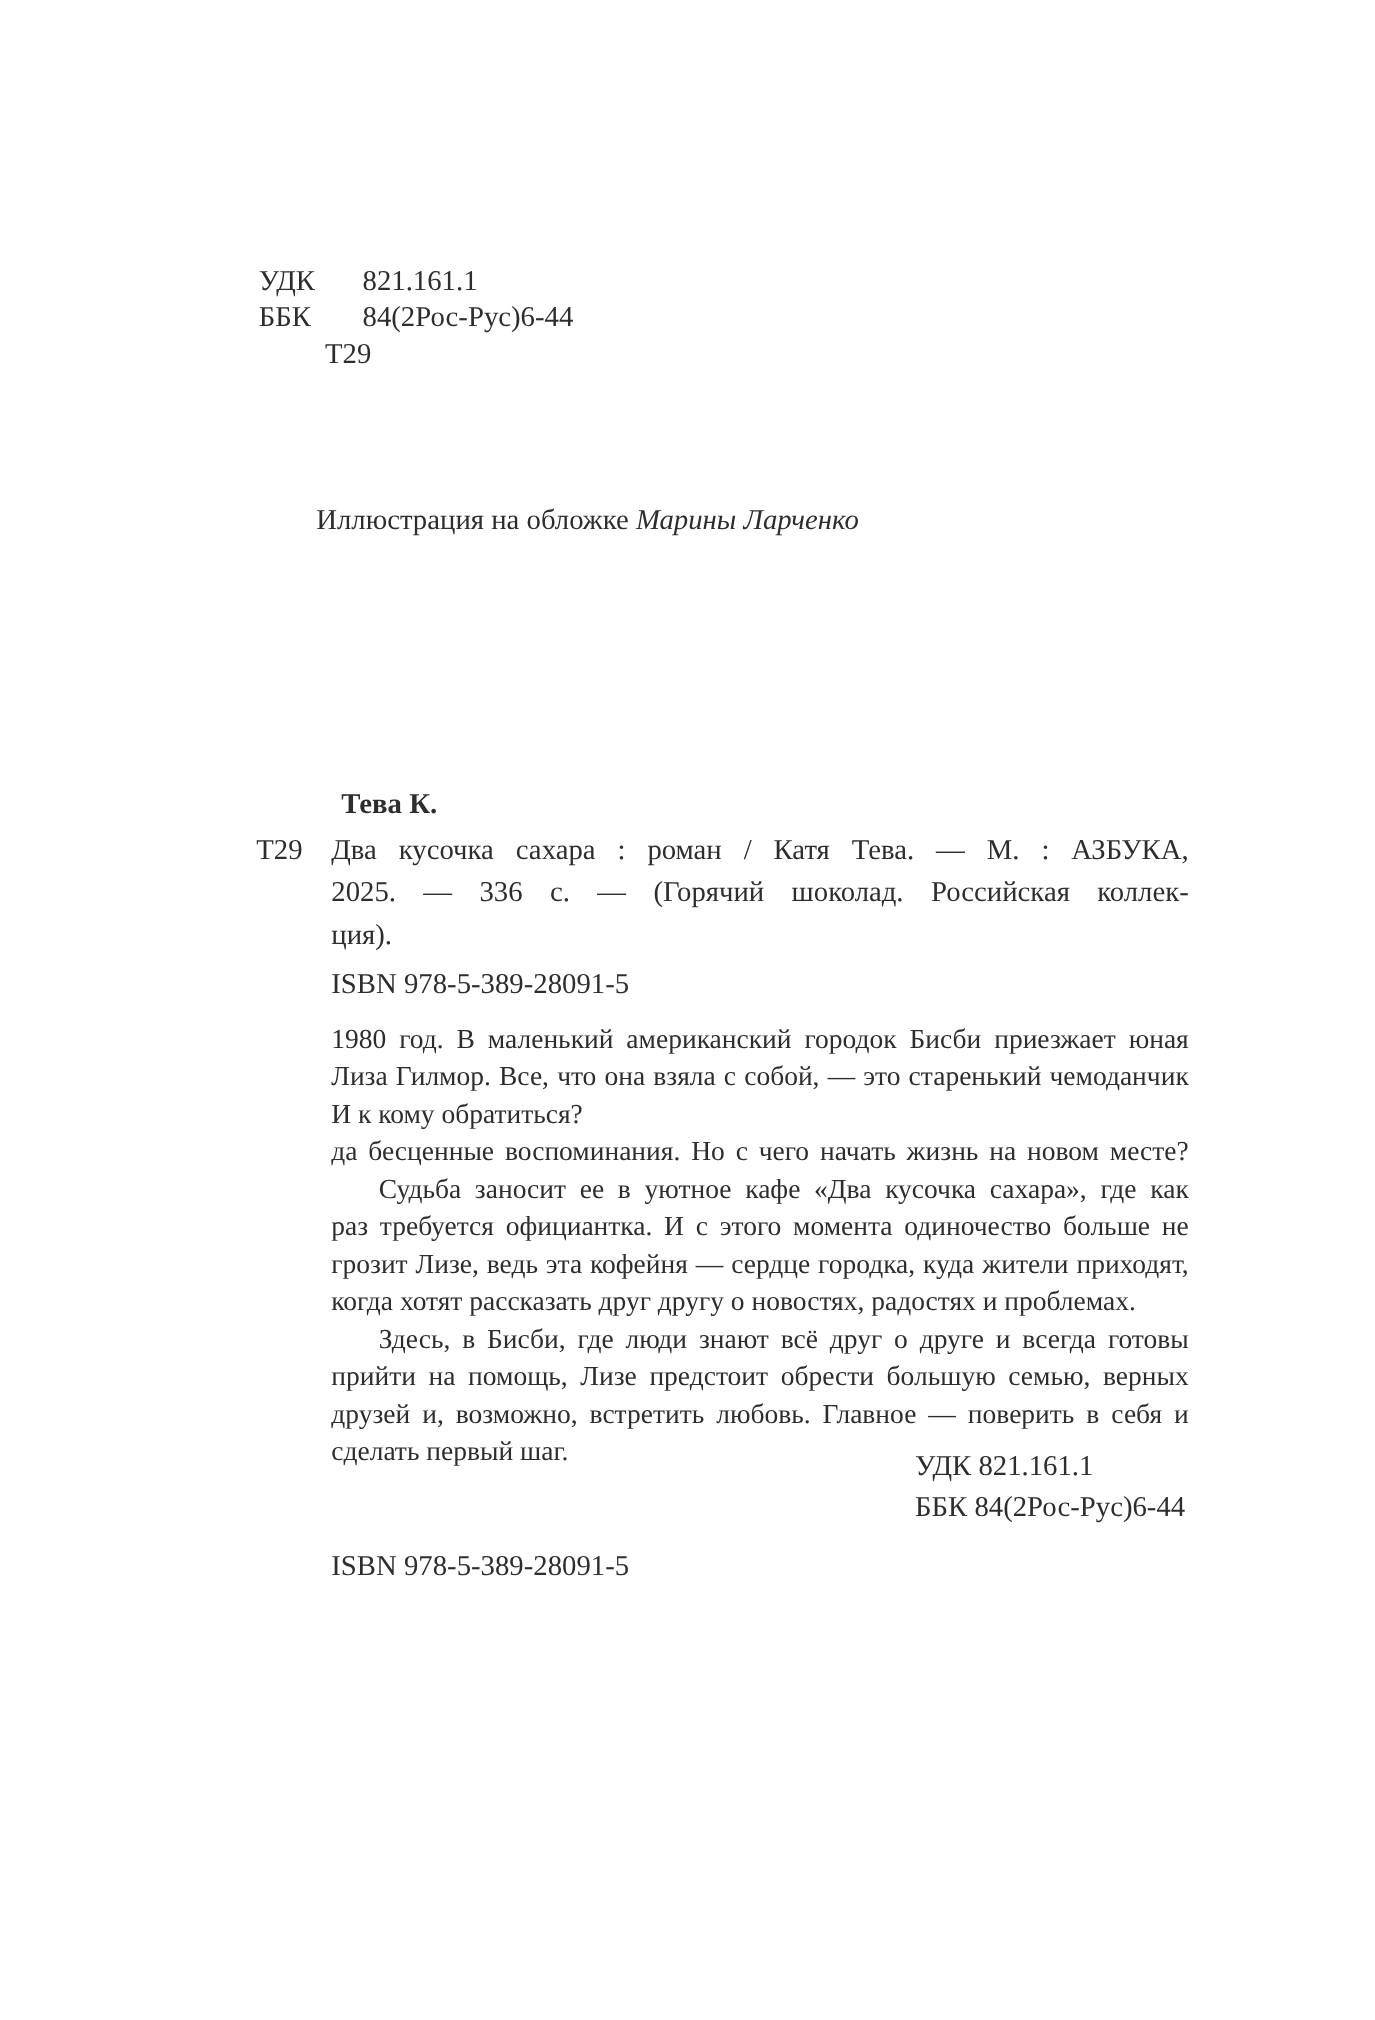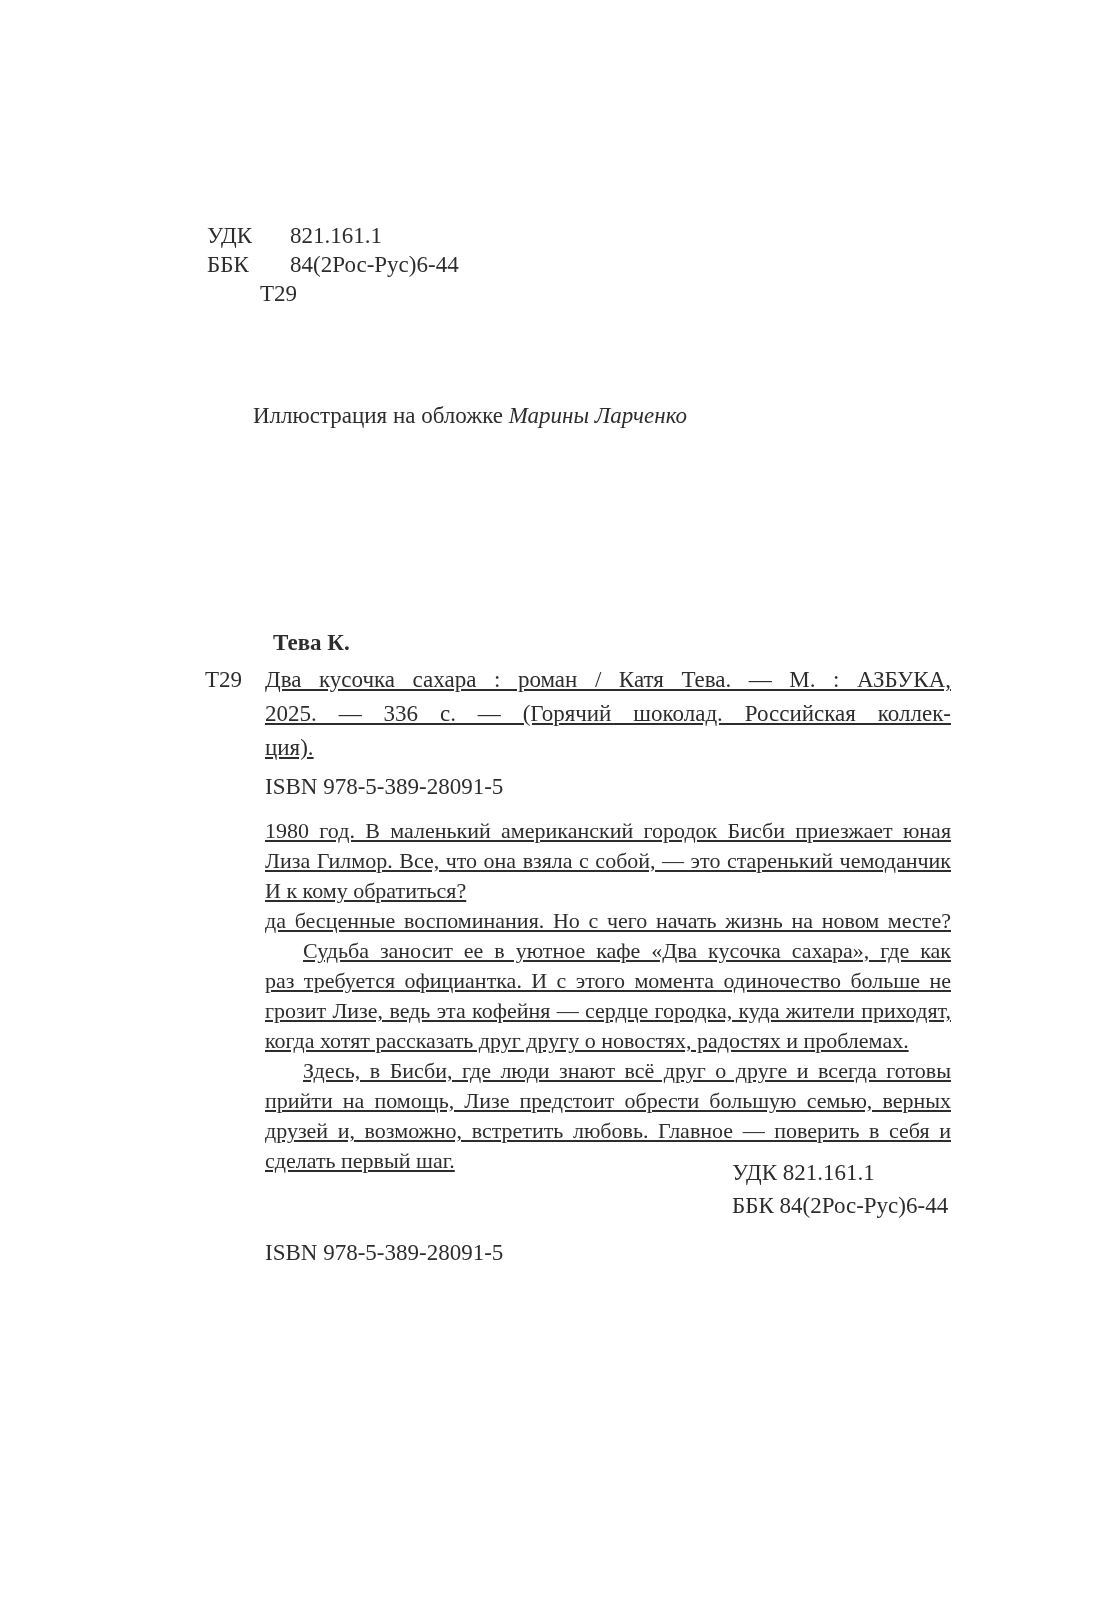--- a/index.html
+++ b/index.html
@@ -17,21 +17,20 @@
     overflow: hidden;
   }
   .abs { position: absolute; }
 
   
   .catalog-header {
     left: 207px;
     top: 210px;
     font-size: 23px;
     line-height: 29px;
-    margin-top: 11px;
   }
   .catalog-header .row { display: flex; }
   .catalog-header .lbl { width: 83px; }
   .catalog-header .row-sign .lbl { width: 53px; }
 
   
   .cover-credit {
     left: 253px;
     top: 403px;
     font-size: 23px;
@@ -67,21 +66,20 @@
   .annotation {
     left: 265px;
     top: 816px;
     width: 686px;
     font-size: 22px;
     line-height: 30px;
   }
   .line {
     text-align: justify;
     text-align-last: justify;
-    text-decoration: underline;
     -moz-text-align-last: justify;
   }
   .line-last {
     text-align: left;
     text-align-last: left;
   }
   .line-indent { text-indent: 38px; }
 
   
   .catalog-footer {

